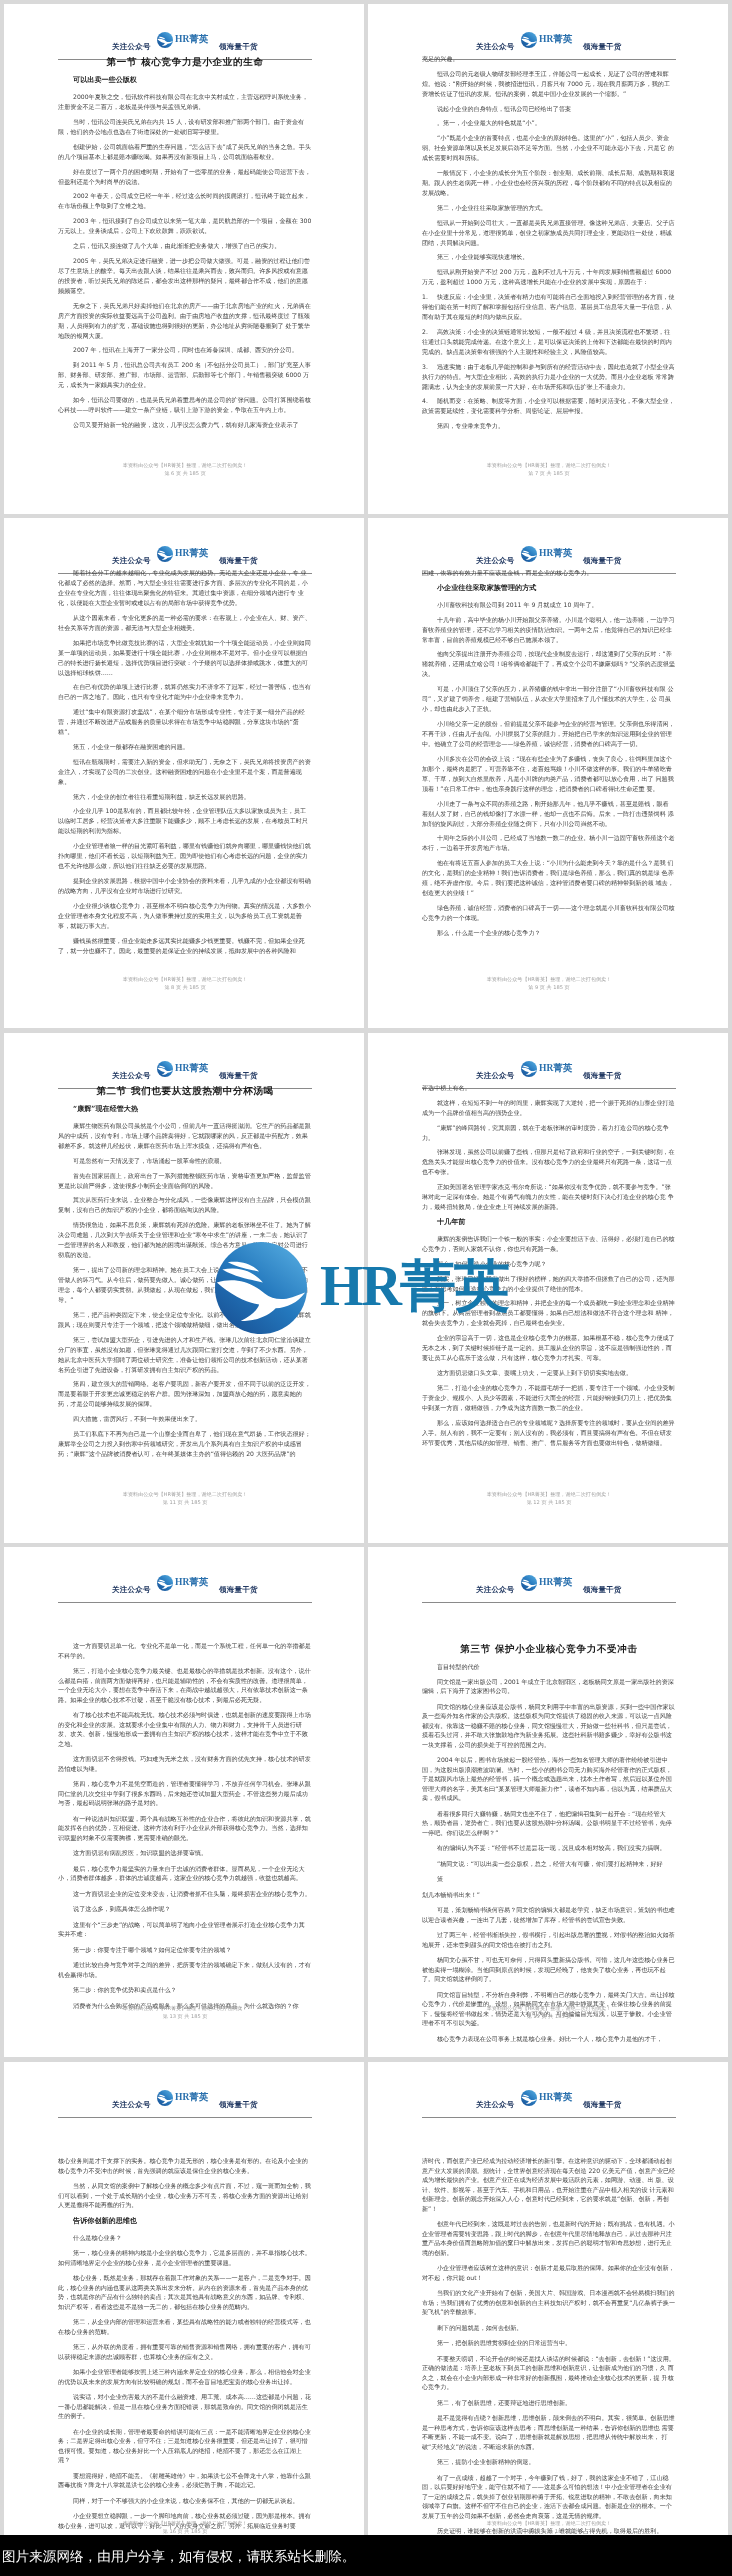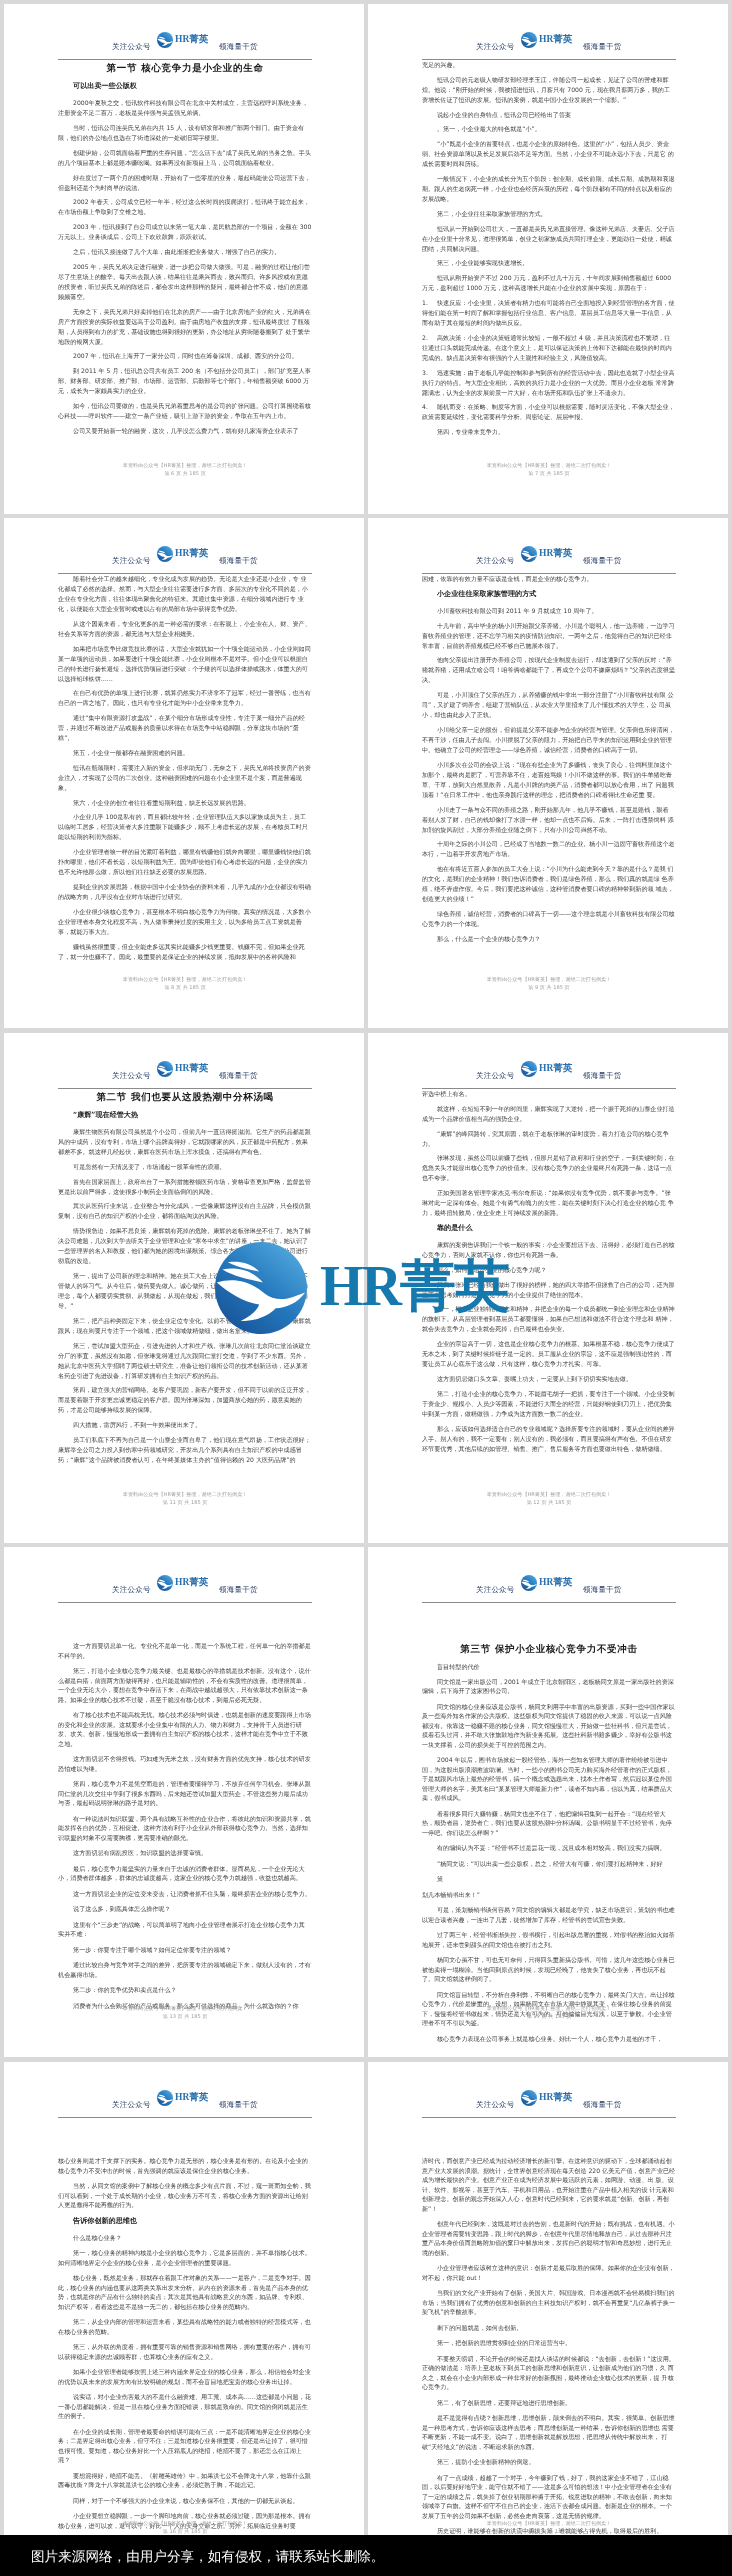--- a/index.html
+++ b/index.html
@@ -10,38 +10,38 @@
   }
   .page {
     position:absolute; width:360px; height:510px; background:#ffffff; overflow:hidden;
   }
   .colL { left:4.1px; } .colR { left:368px; }
   .row1 { top:4.1px; } .row2 { top:518px; } .row3 { top:1033px; } .row4 { top:1547px; } .row5 { top:2062px; }
 
   
   .hdr { position:absolute; left:0; top:0; width:100%; height:61px; }
   .hdr-l, .hdr-r {
-    position:absolute; top:38px; font-family:"DejaVu Serif", serif; font-weight:normal;
+    position:absolute; top:38px; font-family:"DejaVu Serif", serif; font-weight:bold;
     font-size:7.5px; line-height:9.5px; color:#233a63; letter-spacing:0.2px; white-space:nowrap;
   }
   .hdr-l { left:108px; } .hdr-r { left:215px;text-align:center; }
   .hdr-logo {
     position:absolute; left:153px; top:28px; width:16.3px; height:16.3px; border-radius:50%;
     background:linear-gradient(40deg,#174f93 0%,#2a7cc0 55%,#5ab2e4 100%); overflow:hidden;
   }
   .hdr-logo svg, .wm-circle svg { display:block; width:100%; height:100%; }
   .hdr-brand {
     position:absolute; left:171px; top:30px; font-family:"Liberation Serif", serif; font-weight:bold;
     font-size:9.5px; line-height:11px; color:#2a70ad; white-space:nowrap;
   }
   .rule { position:absolute; left:54px; top:55px; width:254px; height:1px; background:#8a8a8a; }
 
   
   .content {
-    position:absolute; left:54px; top:56px; width:254px;
+    position:absolute; left:54px; top:50px; width:254px;
     font-family:"DejaVu Sans", sans-serif; font-size:6.1px; line-height:10px; color:#3b3b3b;
     word-break:break-all;
   }
   .content.dense { top:54px; line-height:9.5px;margin-top:40px; }
   .content p, .content h1, .content h2 { margin:0 0 4.8px 0; }
   .content.dense p { margin-bottom:6px; }
   .p { text-indent:15px; }
   .pc { text-indent:0; }
   .tight { margin-top:-4.1px !important; }
   .title {
@@ -71,21 +71,21 @@
     background:linear-gradient(40deg,#164b8f 0%,#2478bd 50%,#5cb3e5 100%); overflow:hidden;
   }
   .wm-text {
     position:absolute; left:320px; top:1258px; font-family:"Liberation Serif", serif; font-weight:bold;
     font-size:56px; line-height:56px; color:#1679ad; letter-spacing:-2px; white-space:nowrap;
   }
 
   
   .banner {
     position:absolute; left:0; top:2535px; width:733px; height:41px; background:#000000;
-    color:#ffffff; font-size:13.6px; line-height:42px; padding-left:31px; box-sizing:border-box;
+    color:#ffffff; font-size:13.6px; line-height:42px; padding-left:2px; box-sizing:border-box;
     white-space:nowrap;
   }
 </style>
 </head>
 <body>
 
 <section class="page row1 colL">
   <div class="hdr">
     <span class="hdr-l">关注公众号</span>
     <span class="hdr-logo">
@@ -271,21 +271,21 @@
     <span class="hdr-brand">HR菁英</span>
     <span class="hdr-r">领海量干货</span>
     <div class="rule"></div>
   </div>
   <div class="content">
     <p class="pc">评选中榜上有名。</p>
     <p class="p">就这样，在短短不到一年的时间里，康辉实现了大逆转，把一个濒于死掉的山寨企业打造成为一个品牌价值相当高的强势企业。</p>
     <p class="p">“康辉”的峰回路转，究其原因，就在于老板张琳的审时度势，着力打造公司的核心竞争力。</p>
     <p class="p">张琳发现，虽然公司以前赚了些钱，但那只是钻了政府和行业的空子，一到关键时刻，在危急关头才能显出核心竞争力的价值来。没有核心竞争力的企业最终只有死路一条，这话一点也不夸张。</p>
     <p class="p">正如美国著名管理学家杰克·韦尔奇所说：“如果你没有竞争优势，就不要参与竞争。”张 琳对此一定深有体会。她是个有勇气有魄力的女性，能在关键时刻下决心打造企业的核心竞 争力，最终扭转败局，使企业走上可持续发展的新路。</p>
-    <h2 class="sub">靠的是什么</h2>
+    <h2 class="sub">十几年前</h2>
     <p class="p">康辉的案例告诉我们一个铁一般的事实：小企业要想活下去、活得好，必须打造自己的核心竞争力，否则人家就不认你，你也只有死路一条。</p>
     <p class="p">那么，如何打造小企业的核心竞争力呢？</p>
     <p class="p">其实，张琳已经给我们做出了很好的榜样，她的四大举措不但拯救了自己的公司，还为那些正在思考如何打造核心竞争力的小企业提供了绝佳的范本。</p>
     <p class="p">第一，树立企业独特的理念和精神，并把企业的每一个成员都统一到企业理念和企业精神的旗帜下。从高层管理者到基层员工都要懂得，如果自己想法和做法不符合这个理念和 精神，就会失去竞争力，企业就会死掉，自己最终也会失业。</p>
     <p class="p">企业的宗旨高于一切，这也是企业核心竞争力的根基。如果根基不稳，核心竞争力便成了无本之木，到了关键时候掉链子是一定的。员工服从企业的宗旨，这不应是强制强迫性的，而要让员工从心底乐于这么做，只有这样，核心竞争力才扎实、可靠。</p>
     <p class="p">这方面切忌做口头文章、耍嘴上功夫，一定要从上到下切切实实地去做。</p>
     <p class="p">第二，打造小企业的核心竞争力，不能眉毛胡子一把抓，要专注于一个领域。小企业受制于资金少、规模小、人员少等因素，不能进行大而全的经营，只能好钢使到刀刃上，把优势集中到某一方面，做精做强，力争成为这方面数一数二的企业。</p>
     <p class="p">那么，应该如何选择适合自己的专业领域呢？选择所要专注的领域时，要从企业间的差异入手。别人有的，我不一定要有；别人没有的，我必须有，而且要搞得有声有色。不但在研发环节要优秀，其他后续的如管理、销售、推广、售后服务等方面也要做出特色，做精做细。</p>
   </div>
   <div class="ftr">

